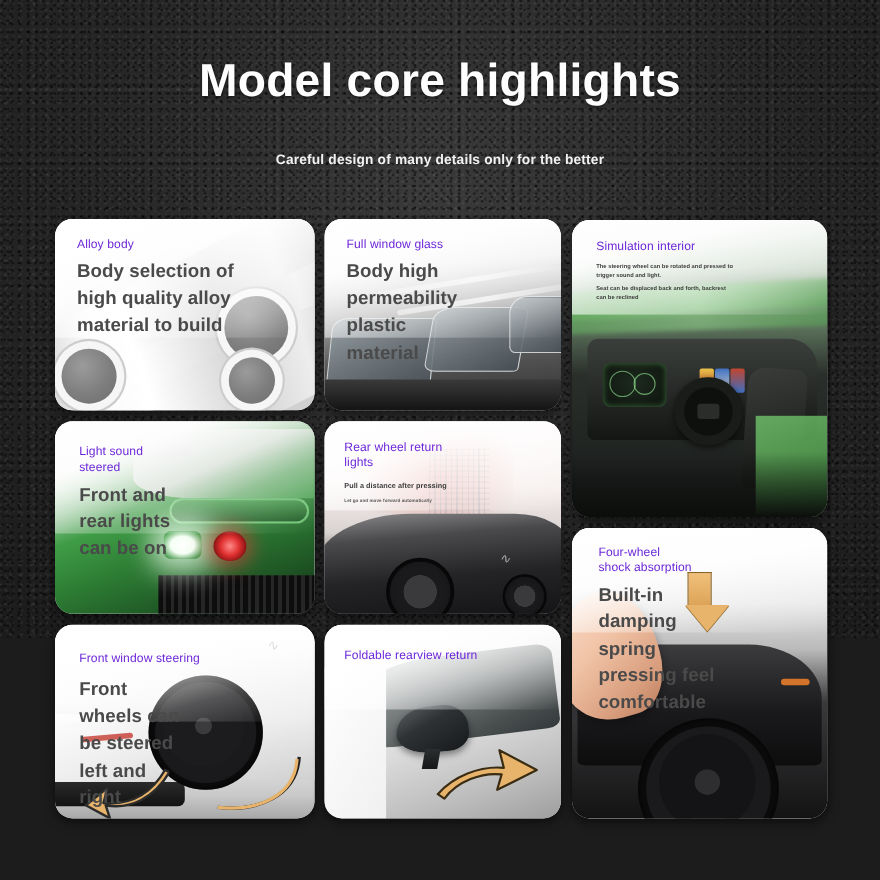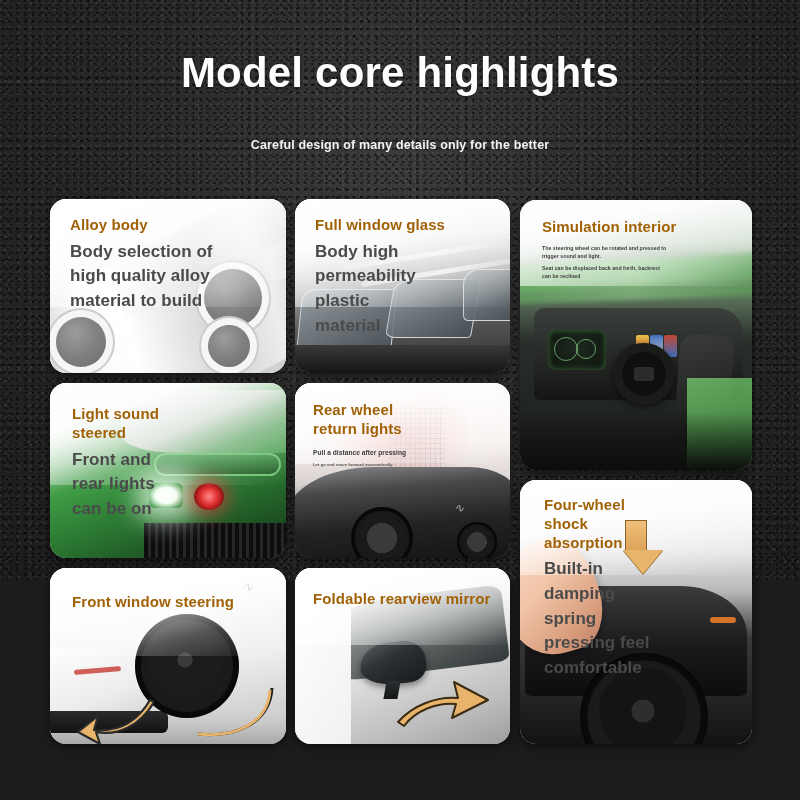--- a/index.html
+++ b/index.html
@@ -52,21 +52,21 @@
     background: #e9e9e9;
     box-shadow: 0 3px 10px rgba(0,0,0,.55);
   }
   .card .art { position: absolute; inset: 0; }
   .card .copy {
     position: absolute;
     left: 20px; top: 17px; right: 14px;
     z-index: 6;
   }
   .card h3 {
-    font-size: 15px; font-weight: bold; color: #a16207;
+    font-size: 11px; font-weight: normal; color: #6d28d9;
     line-height: 1.25; letter-spacing: .1px;
     margin-bottom: 5px;
   }
   .card p {
     font-size: 17px; font-weight: bold; color: #4a4a4a;
     line-height: 1.45; letter-spacing: .05px;
     max-width: 150px;
   }
   .card p.tiny { font-size: 5.2px; font-weight: bold; line-height: 1.55; max-width: 128px; color: #3d3d3d; }
   .card p.tiny2 { font-size: 4.2px; font-weight: bold; line-height: 1.5; max-width: 120px; color: #5a5a5a; margin-top: 5px; }
@@ -407,33 +407,34 @@
           <path d="M4 54 C 40 58, 76 44, 78 8" fill="none" stroke="#1f1f1f" stroke-width="3"></path>
           <path d="M4 54 C 40 58, 74 44, 76 10" fill="none" stroke="#e8b36a" stroke-width="3"></path>
         </svg>
         <svg class="arrow-curve" style="left:26px;bottom:-2px;" width="78" height="52" viewBox="0 0 78 52">
           <path d="M74 6 C 60 30, 40 38, 18 36 L 22 22 L 2 38 L 24 50 L 20 38 C 42 42, 64 32, 78 8 Z" fill="#e8b36a" stroke="#2b2b2b" stroke-width="2.2" stroke-linejoin="round"></path>
         </svg>
       </div>
       <div class="fade" style="height:50%;background:linear-gradient(165deg,rgba(255,255,255,.95) 0%,rgba(255,255,255,.82) 34%,rgba(255,255,255,.25) 70%,rgba(255,255,255,0) 100%);"></div>
       <div class="copy" style="left:22px;top:25px;">
         <h3 style="margin-bottom:8px;">Front window steering</h3>
+        <p style="max-width:96px;">Front wheels can be steered left and right</p>
       </div>
     </div>
 
     <div class="card" id="c8">
       <div class="art mirrorart">
         <div class="windowdark"></div>
         <div class="mirrorcap"></div>
         <div class="mirrorstem"></div>
         <div style="position:absolute;left:0;top:22%;width:26%;height:78%;background:linear-gradient(120deg,#ffffff,#f0f0f0);"></div>
         <svg style="position:absolute;right:18px;bottom:14px;z-index:5;" width="100" height="60" viewBox="0 0 100 60">
           <path d="M6 52 C 20 36, 44 26, 66 28 L 62 12 L 96 30 L 60 48 L 64 34 C 46 32, 24 40, 12 56 Z" fill="#e8b36a" stroke="#3a2c12" stroke-width="2" stroke-linejoin="round"></path>
         </svg>
       </div>
       <div class="fade" style="height:44%;"></div>
       <div class="copy" style="left:18px;top:22px;">
-        <h3 style="margin-bottom:8px;">Foldable rearview mirror</h3>
+        <h3 style="margin-bottom:8px;">Foldable rearview return</h3>
       </div>
     </div>
 
   </div>
 </div>
 
 </body></html>

